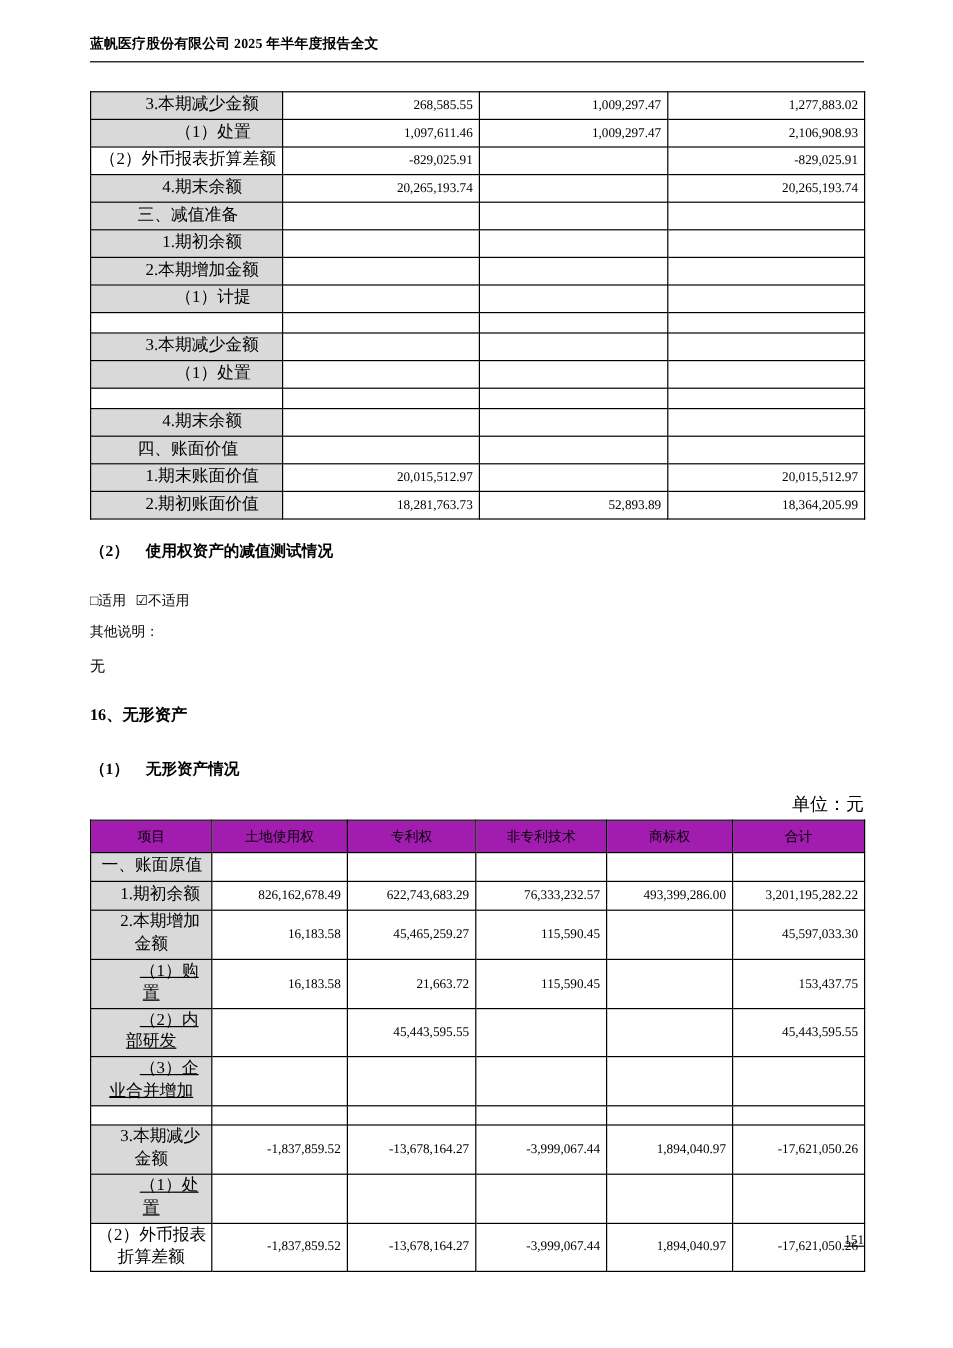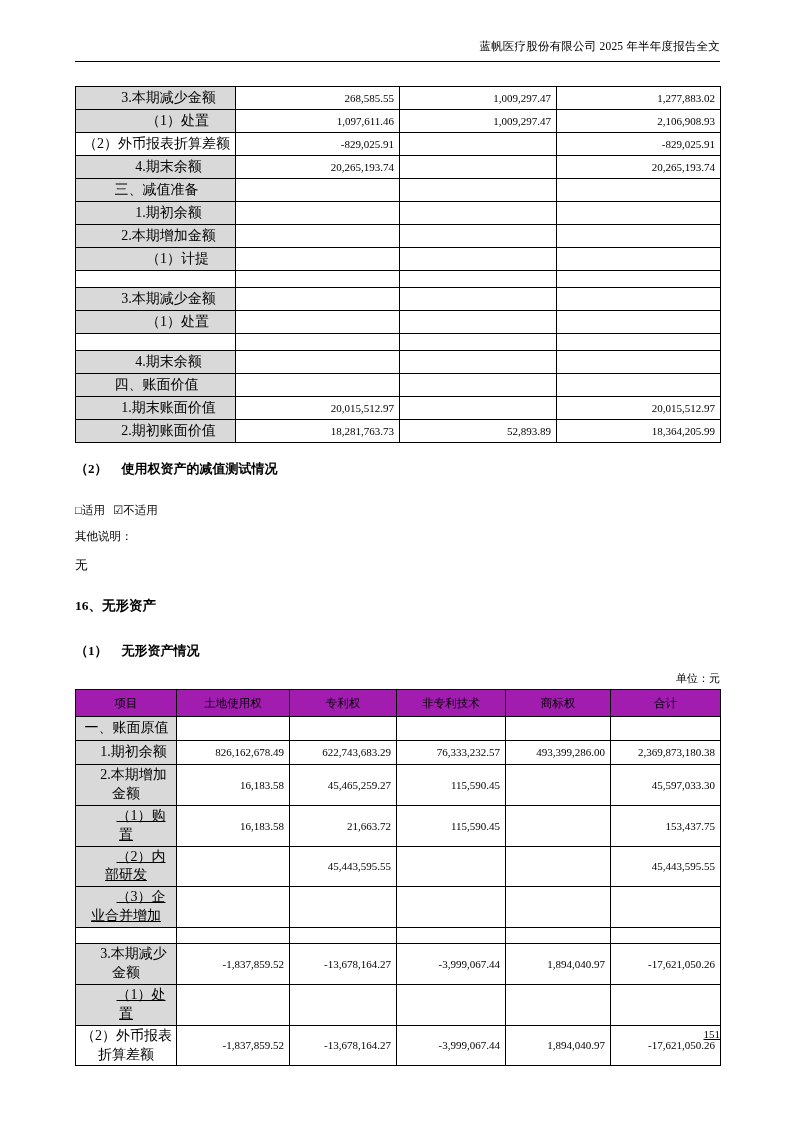--- a/index.html
+++ b/index.html
@@ -5,21 +5,21 @@
   html,body{margin:0;padding:0;background:#ffffff;}
   .page{
     position:relative;
     width:794px;height:1123px;
     background:#ffffff;
     font-family:"Liberation Serif","DejaVu Serif",serif;
     color:#000;
     overflow:hidden;
   }
   .content{position:absolute;left:75px;top:0;width:645px;}
-  .header-title{padding-top:39px;text-align:right;font-size:11.5px;letter-spacing:.2px;}
+  .header-title{padding-top:29px;text-align:left;font-size:11.5px;letter-spacing:.2px;font-weight:bold;}
   .header-rule{margin-top:7px;border-bottom:1.6px solid #000;height:0;}
 
   table{width:645px;border-collapse:collapse;table-layout:fixed;}
   td,th{border:1px solid #000;overflow:hidden;vertical-align:middle;}
   .shaded{background:#d9d9d9;}
   .lbl{text-align:center;font-size:14px;padding:1px 4px;line-height:1.35;word-break:break-all;}
   .num{text-align:right;font-size:11px;padding:1px 5px;line-height:1.3;}
 
   #table1{margin-top:24px;}
   #table1 td{height:20px;}
@@ -29,21 +29,21 @@
   #table1 .ind2{text-indent:44px;}
 
   .h-impairment{margin-top:17px;font-size:13px;font-weight:bold;}
   .h-num{margin-right:14px;}
   .applicability{margin-top:25px;font-size:11.5px;}
   .cb-word{margin-right:8px;}
   .notes-label{margin-top:11px;font-size:11.5px;}
   .notes-value{margin-top:13px;font-size:12.5px;}
   .h-intangible{margin-top:23px;font-size:13.5px;font-weight:bold;}
   .h-intangible-sub{margin-top:27px;font-size:13px;font-weight:bold;}
-  .unit{margin-top:11px;font-size:11px;text-align:right;}
+  .unit{margin-top:11px;font-size:15px;text-align:right;}
 
   #table2{margin-top:3px;}
   #table2 td{height:21px;}
   #table2 thead th{height:24px;background:#a21caf;font-weight:normal;font-size:11.5px;text-align:center;padding:1px 2px;}
   #table2 tr.spacer td{height:13px;}
   #table2 .ind0{text-indent:1px;}
   #table2 .ind1{text-indent:15px;}
   #table2 .ind2{text-indent:30px;text-decoration:underline;}
 
   .page-number{position:absolute;top:1028px;left:75px;width:645px;text-align:right;font-size:11px;text-decoration:underline;}
@@ -210,21 +210,21 @@
             <td class="num"></td>
             <td class="num"></td>
             <td class="num"></td>
           </tr>
           <tr>
             <td class="lbl ind1 shaded">1.期初余额</td>
             <td class="num">826,162,678.49</td>
             <td class="num">622,743,683.29</td>
             <td class="num">76,333,232.57</td>
             <td class="num">493,399,286.00</td>
-            <td class="num">2,369,873,180.38</td>
+            <td class="num">3,201,195,282.22</td>
           </tr>
           <tr>
             <td class="lbl ind1 shaded">2.本期增加金额</td>
             <td class="num">16,183.58</td>
             <td class="num">45,465,259.27</td>
             <td class="num">115,590.45</td>
             <td class="num"></td>
             <td class="num">45,597,033.30</td>
           </tr>
           <tr>

